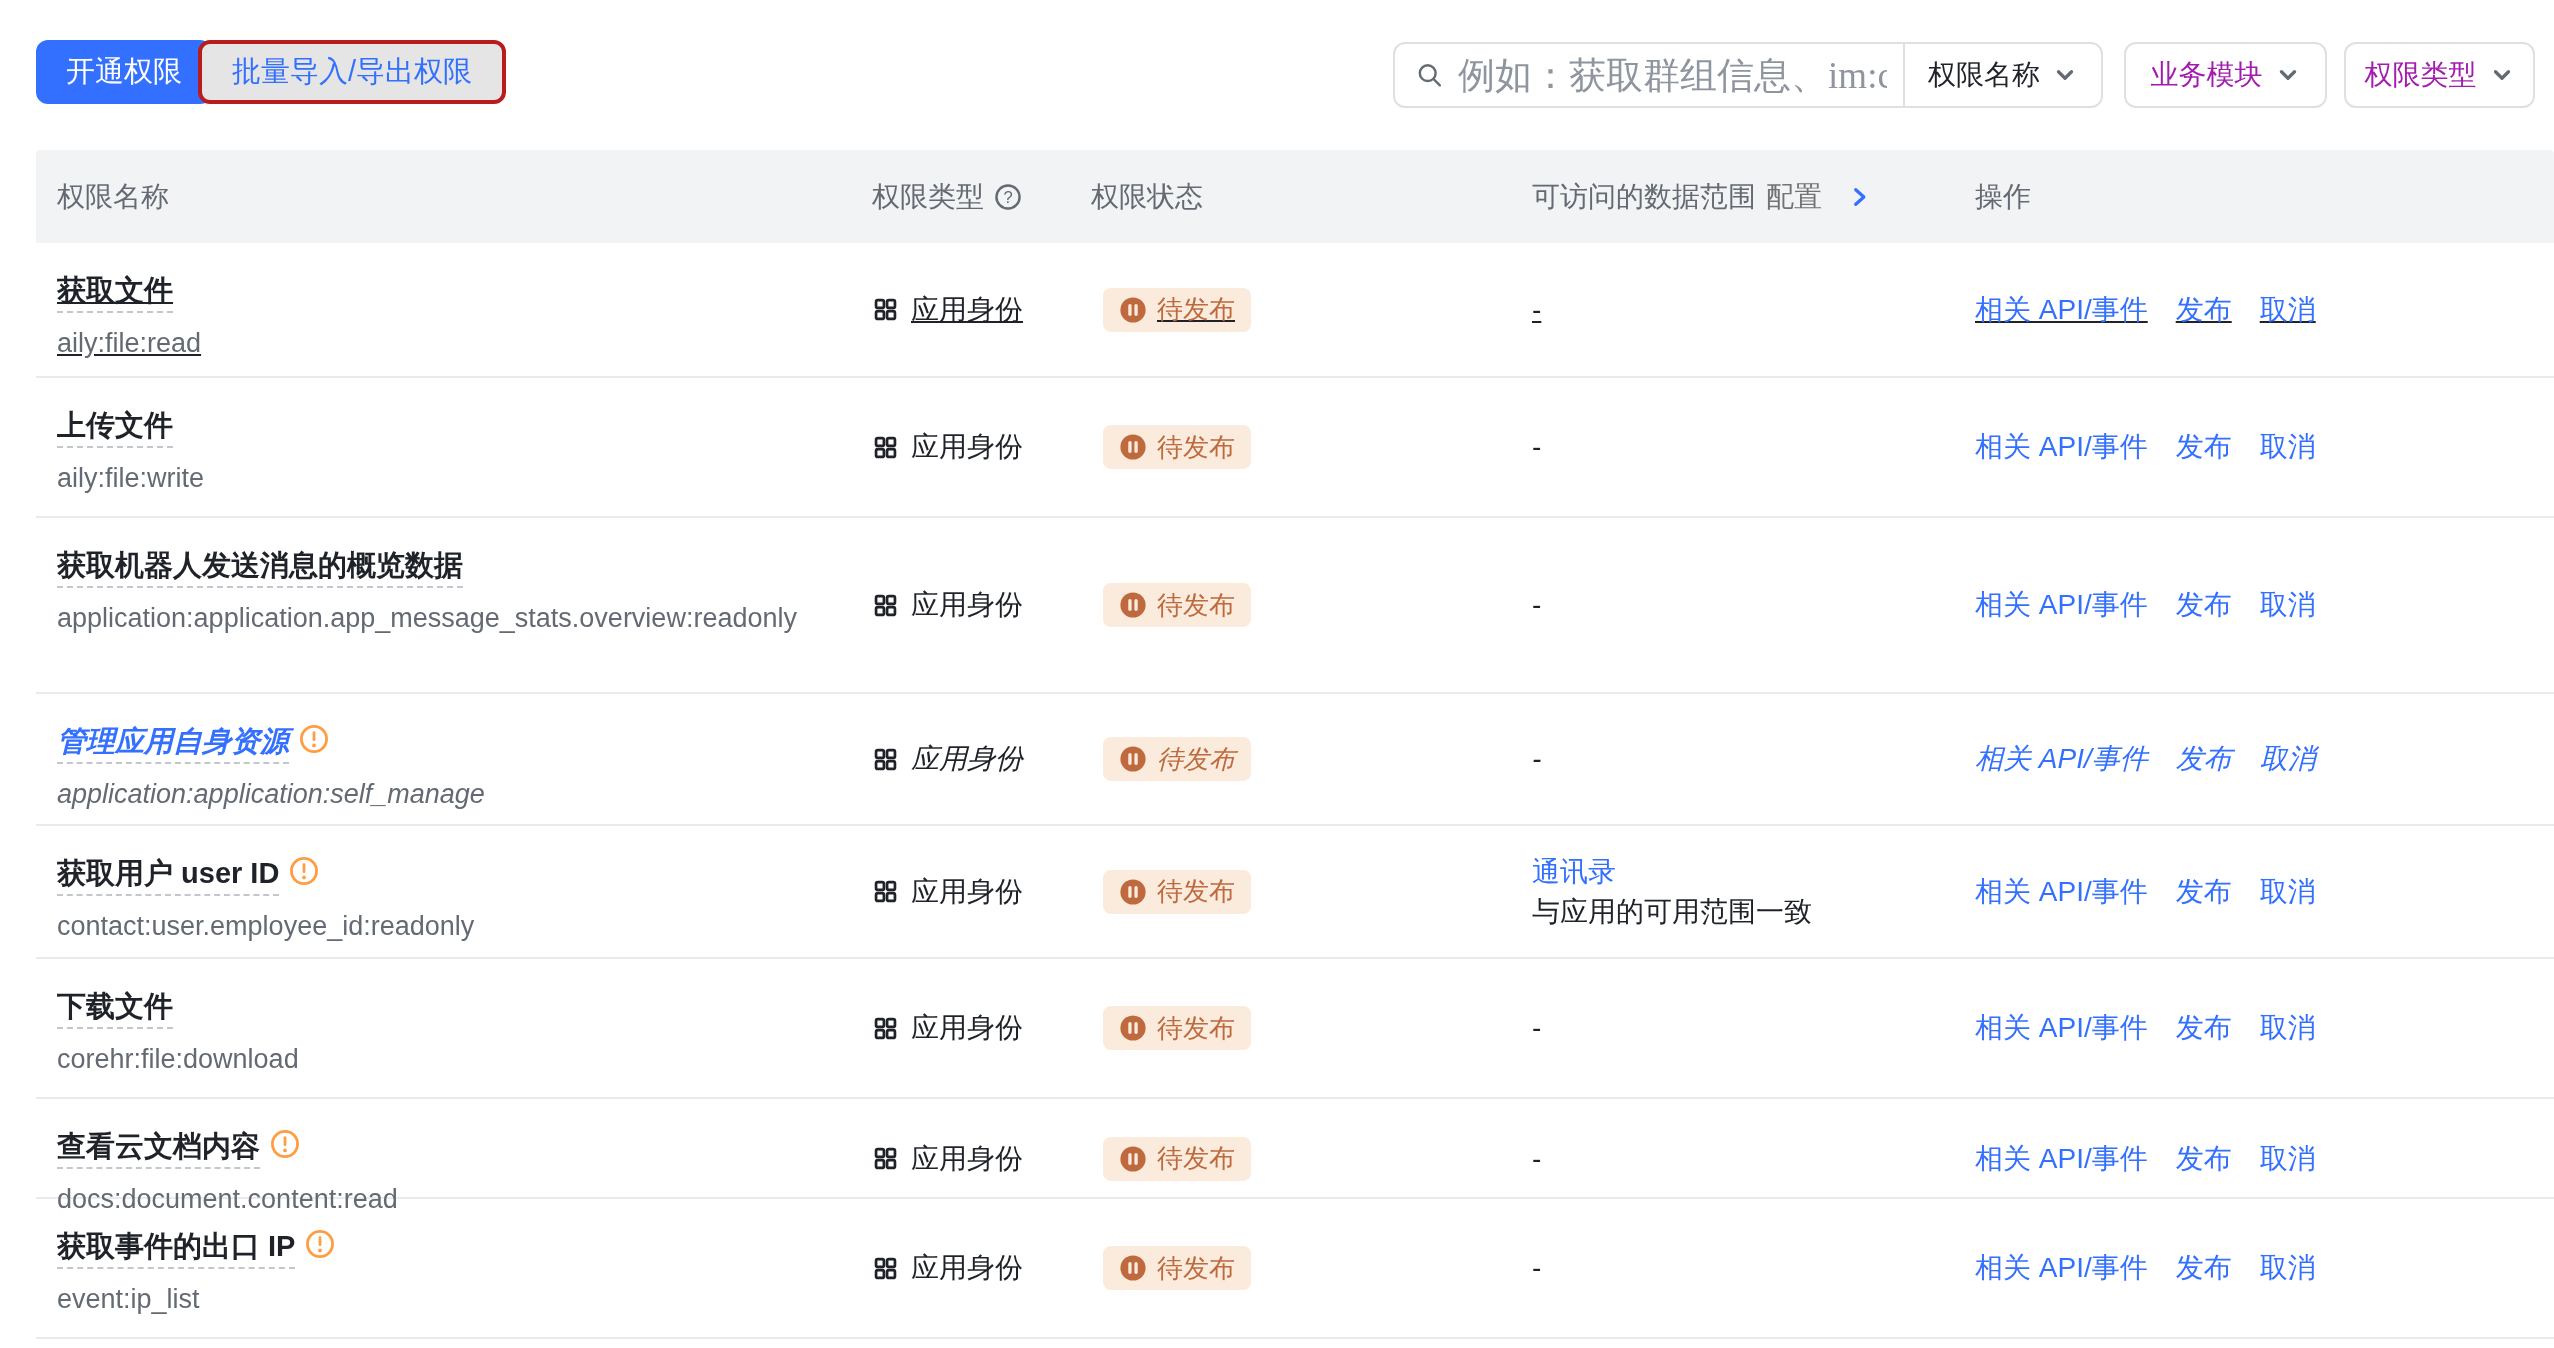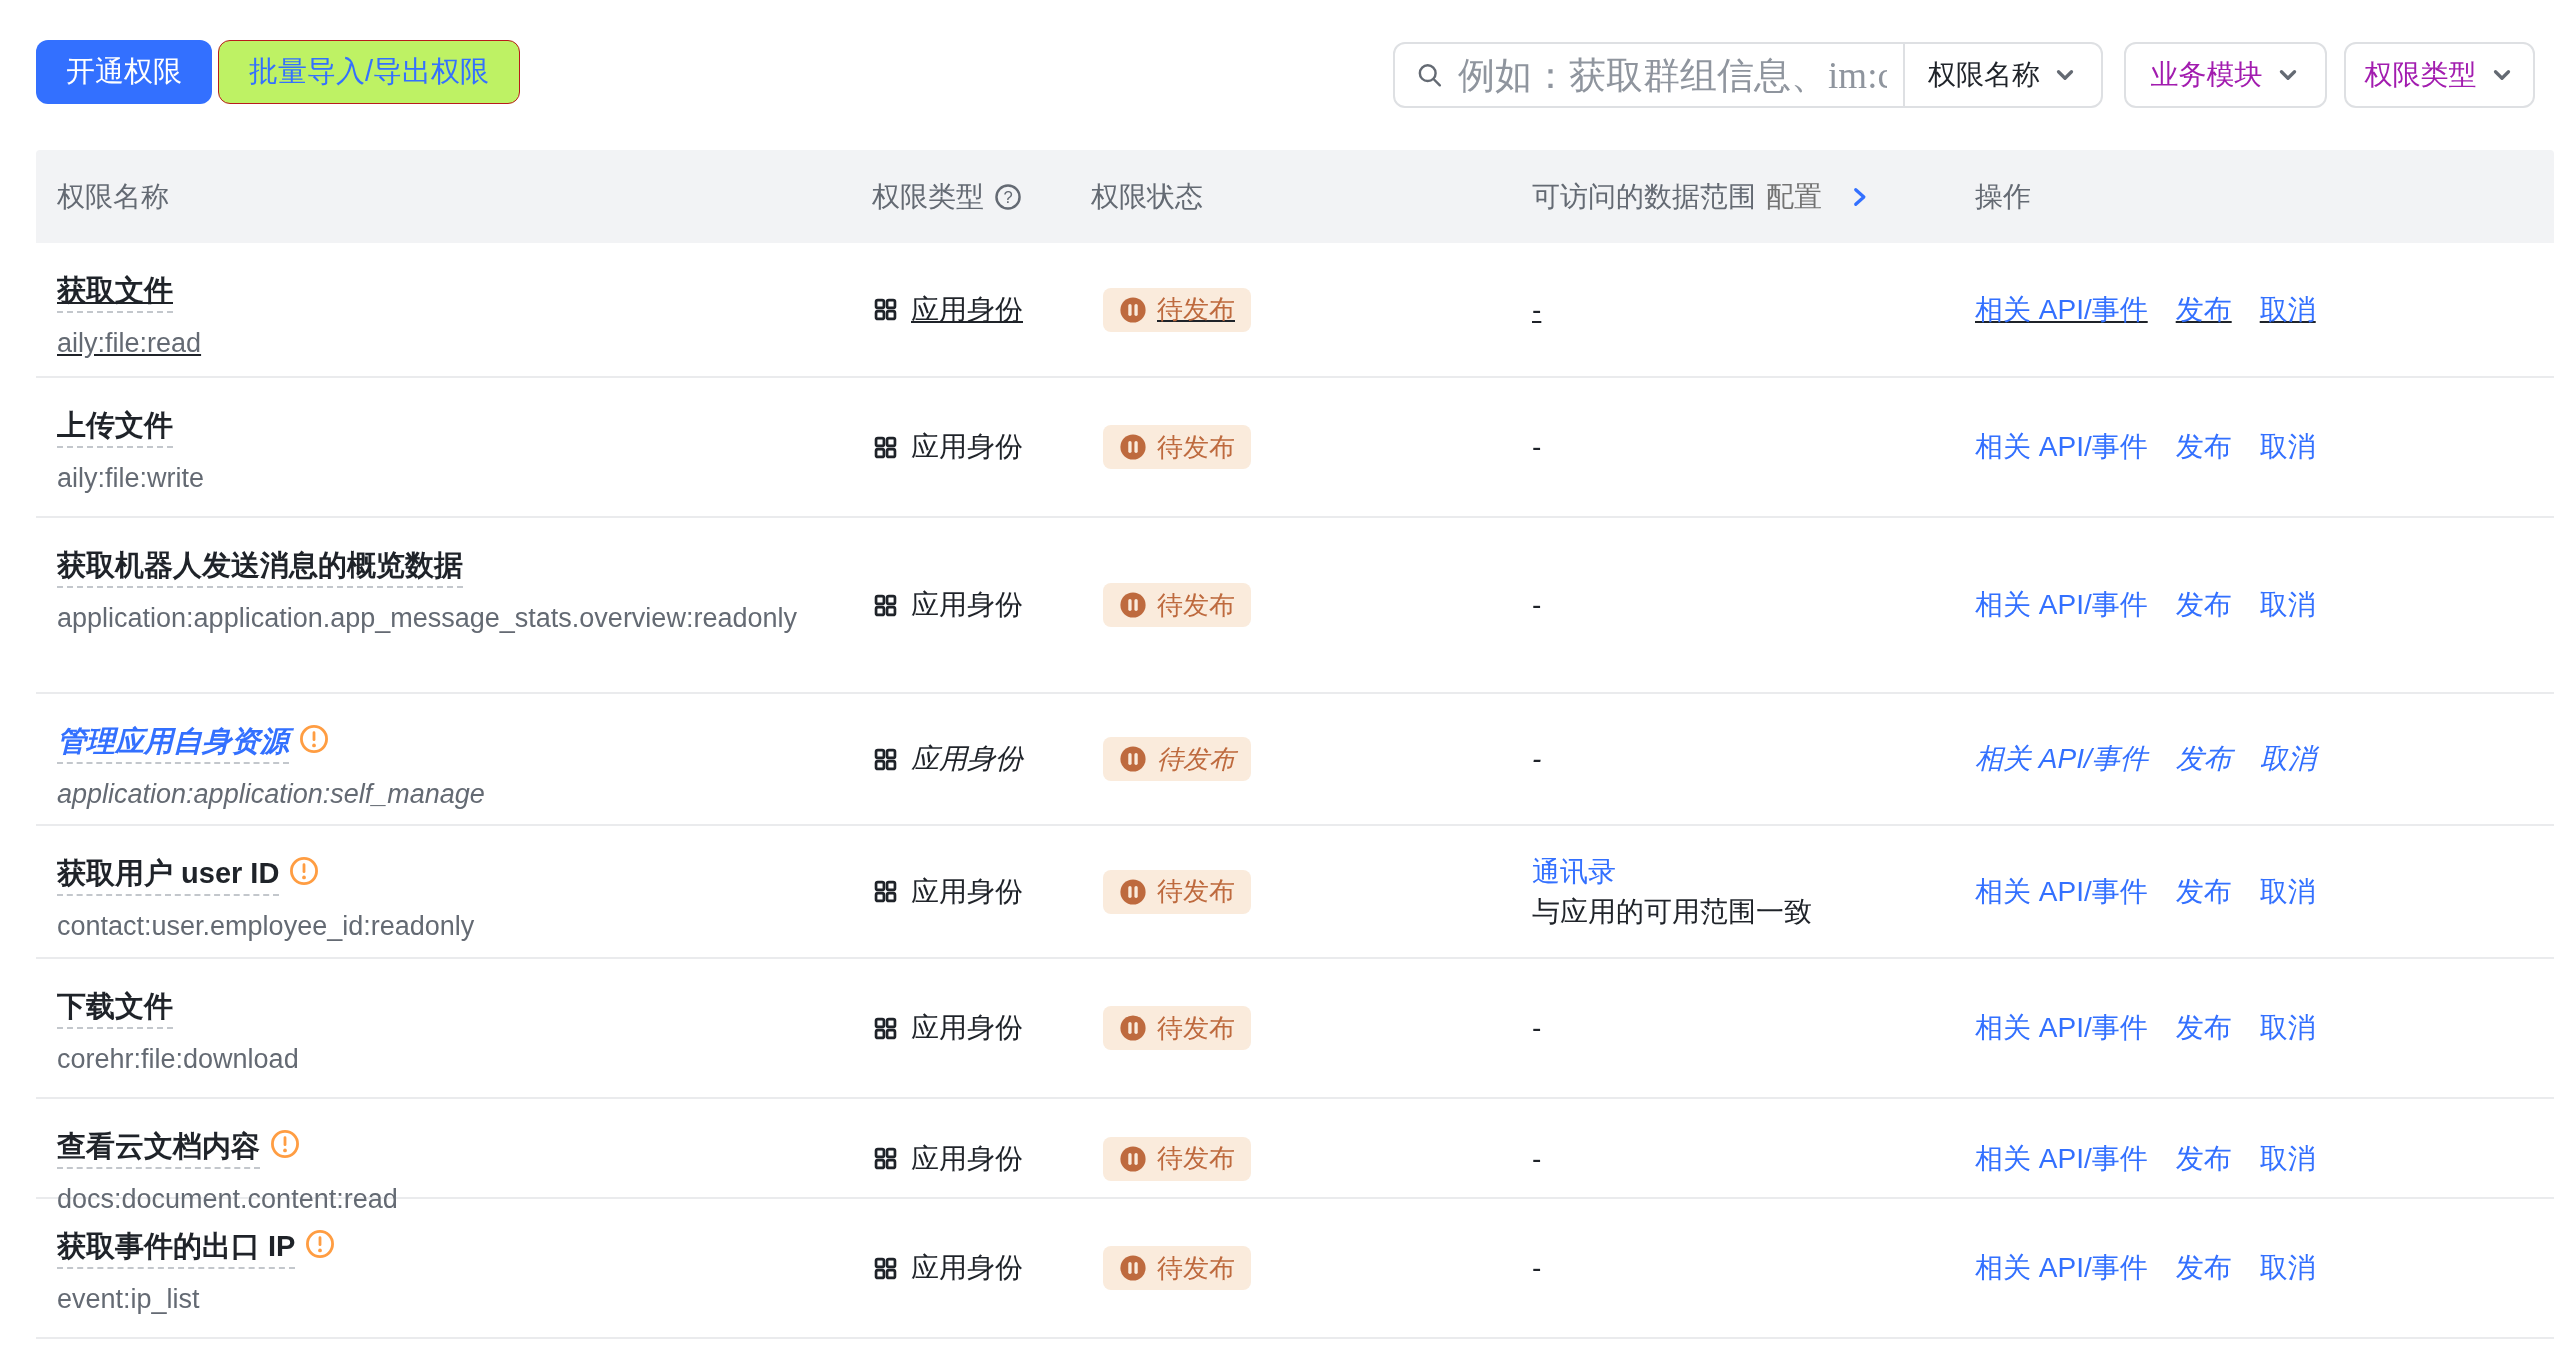--- a/index.html
+++ b/index.html
@@ -4,21 +4,21 @@
 <style>
   * { margin:0; padding:0; box-sizing:border-box; }
   html,body { width:2554px; height:1348px; overflow:hidden; background:#fff;
               font-family:"Liberation Sans", sans-serif; color:#1f2329; }
   body { position:relative; }
 
   
   .btn { position:absolute; top:40px; height:64px; display:inline-flex; align-items:center;
          border-radius:12px; font-size:29px; padding:0 30px; cursor:pointer; white-space:nowrap; }
   .btn-primary { left:36px; background:#3370ff; color:#fff; }
-  .btn-secondary { left:218px; background:#bef264; color:#3370ff; border:1px solid #b91c1c; }
+  .btn-secondary { left:198px; background:#e5e5e5; color:#3370ff; border:4px solid #b91c1c; }
 
   .search-group { position:absolute; left:1393px; top:42px; width:710px; height:66px;
                   border:2px solid #dee0e3; border-radius:12px; display:flex; align-items:stretch;
                   background:#fff; }
   .search-left { flex:1; display:flex; align-items:center; gap:14px; padding:0 16px 0 20px; min-width:0; }
   .search-left input { border:none; outline:none; width:100%; font-size:37px; color:#1d4ed8;
                        font-family:Liberation Serif, serif; background:transparent; }
   .search-left input::placeholder { color:#8f959e; }
   .vdivider { width:2px; background:#dee0e3; }
   .search-selector { width:196px; display:flex; align-items:center; justify-content:center; gap:12px;

